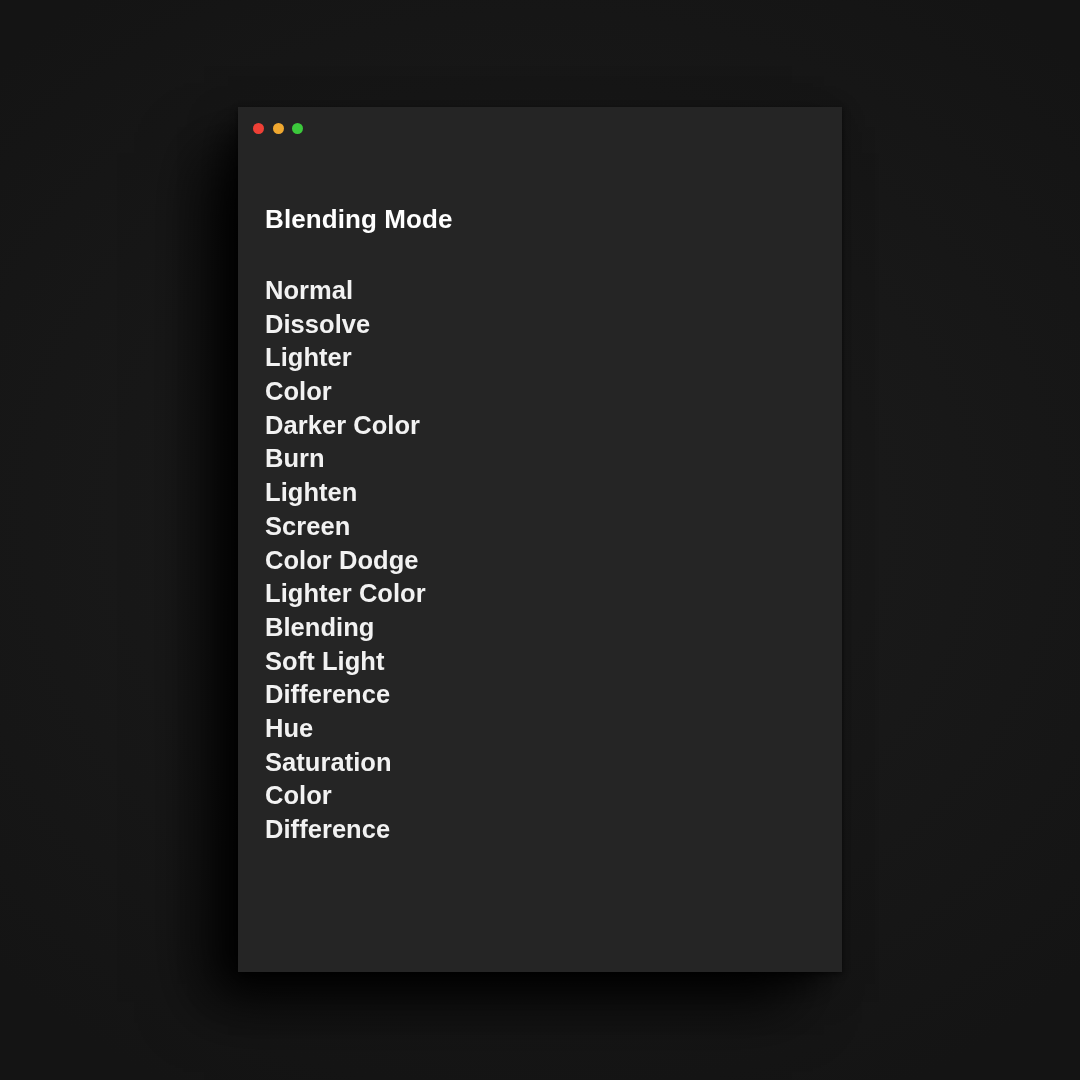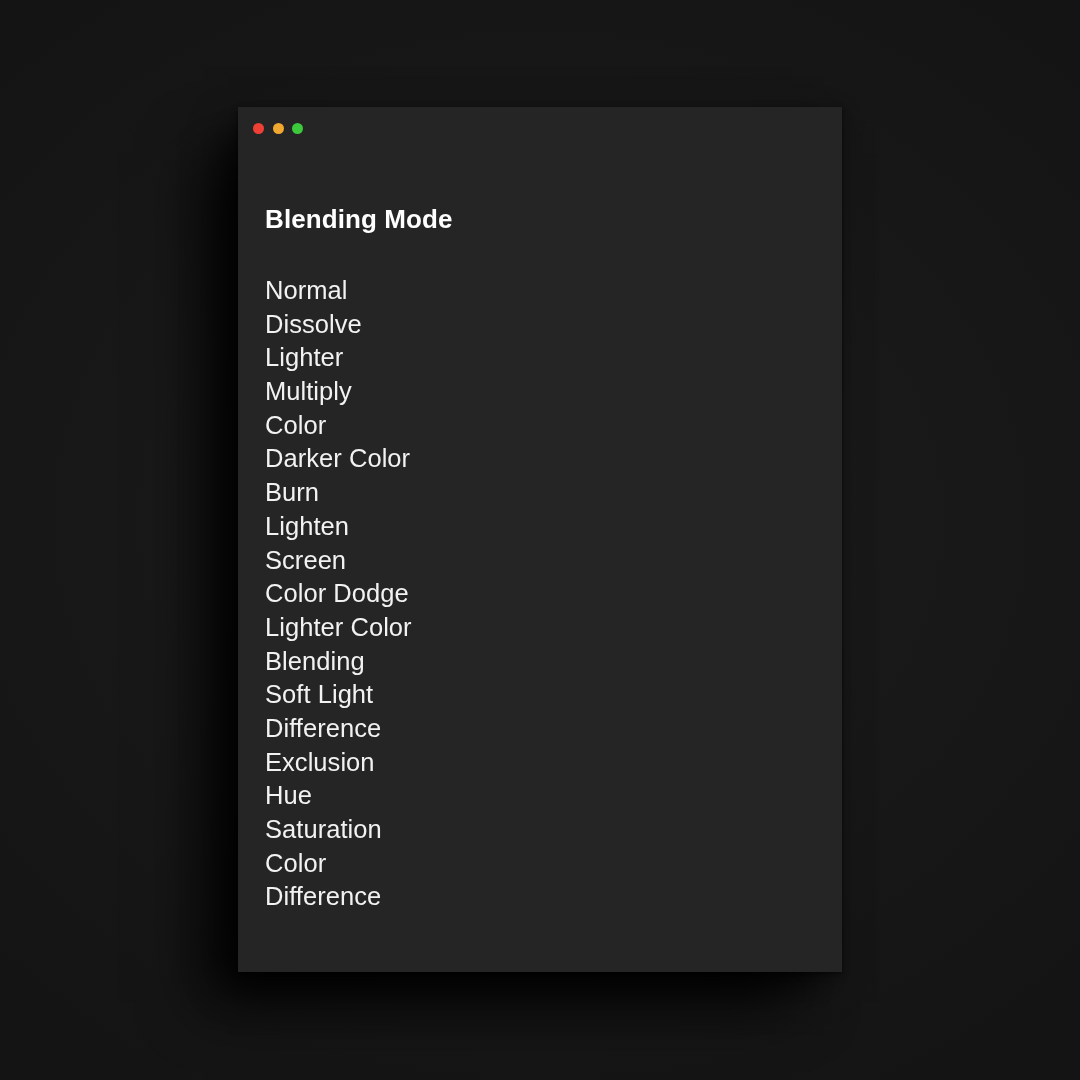--- a/index.html
+++ b/index.html
@@ -84,21 +84,21 @@
   }
 
   #mode-list {
     list-style: none;
     margin: 0;
     padding: 0;
   }
   #mode-list li {
     color: #f2f2f2;
     font-size: 25.5px;
-    font-weight: normal;
+    font-weight: bold;
     line-height: 33.7px;
     height: 33.7px;
     letter-spacing: 0.05px;
     white-space: nowrap;
   }
 </style>
 </head>
 <body>
 
 <div id="stage"></div>
@@ -113,32 +113,30 @@
     </div>
   </div>
 
   <div id="panel-body">
     <h1 id="panel-title">Blending Mode</h1>
 
     <ul id="mode-list">
         <li>Normal</li>
         <li>Dissolve</li>
         <li>Lighter</li>
-        <li>Multiply</li>
         <li>Color</li>
         <li>Darker Color</li>
         <li>Burn</li>
         <li>Lighten</li>
         <li>Screen</li>
         <li>Color Dodge</li>
         <li>Lighter Color</li>
         <li>Blending</li>
         <li>Soft Light</li>
         <li>Difference</li>
-        <li>Exclusion</li>
         <li>Hue</li>
         <li>Saturation</li>
         <li>Color</li>
         <li>Difference</li>
       </ul>
   </div>
 
 </div>
 
 </body></html>

